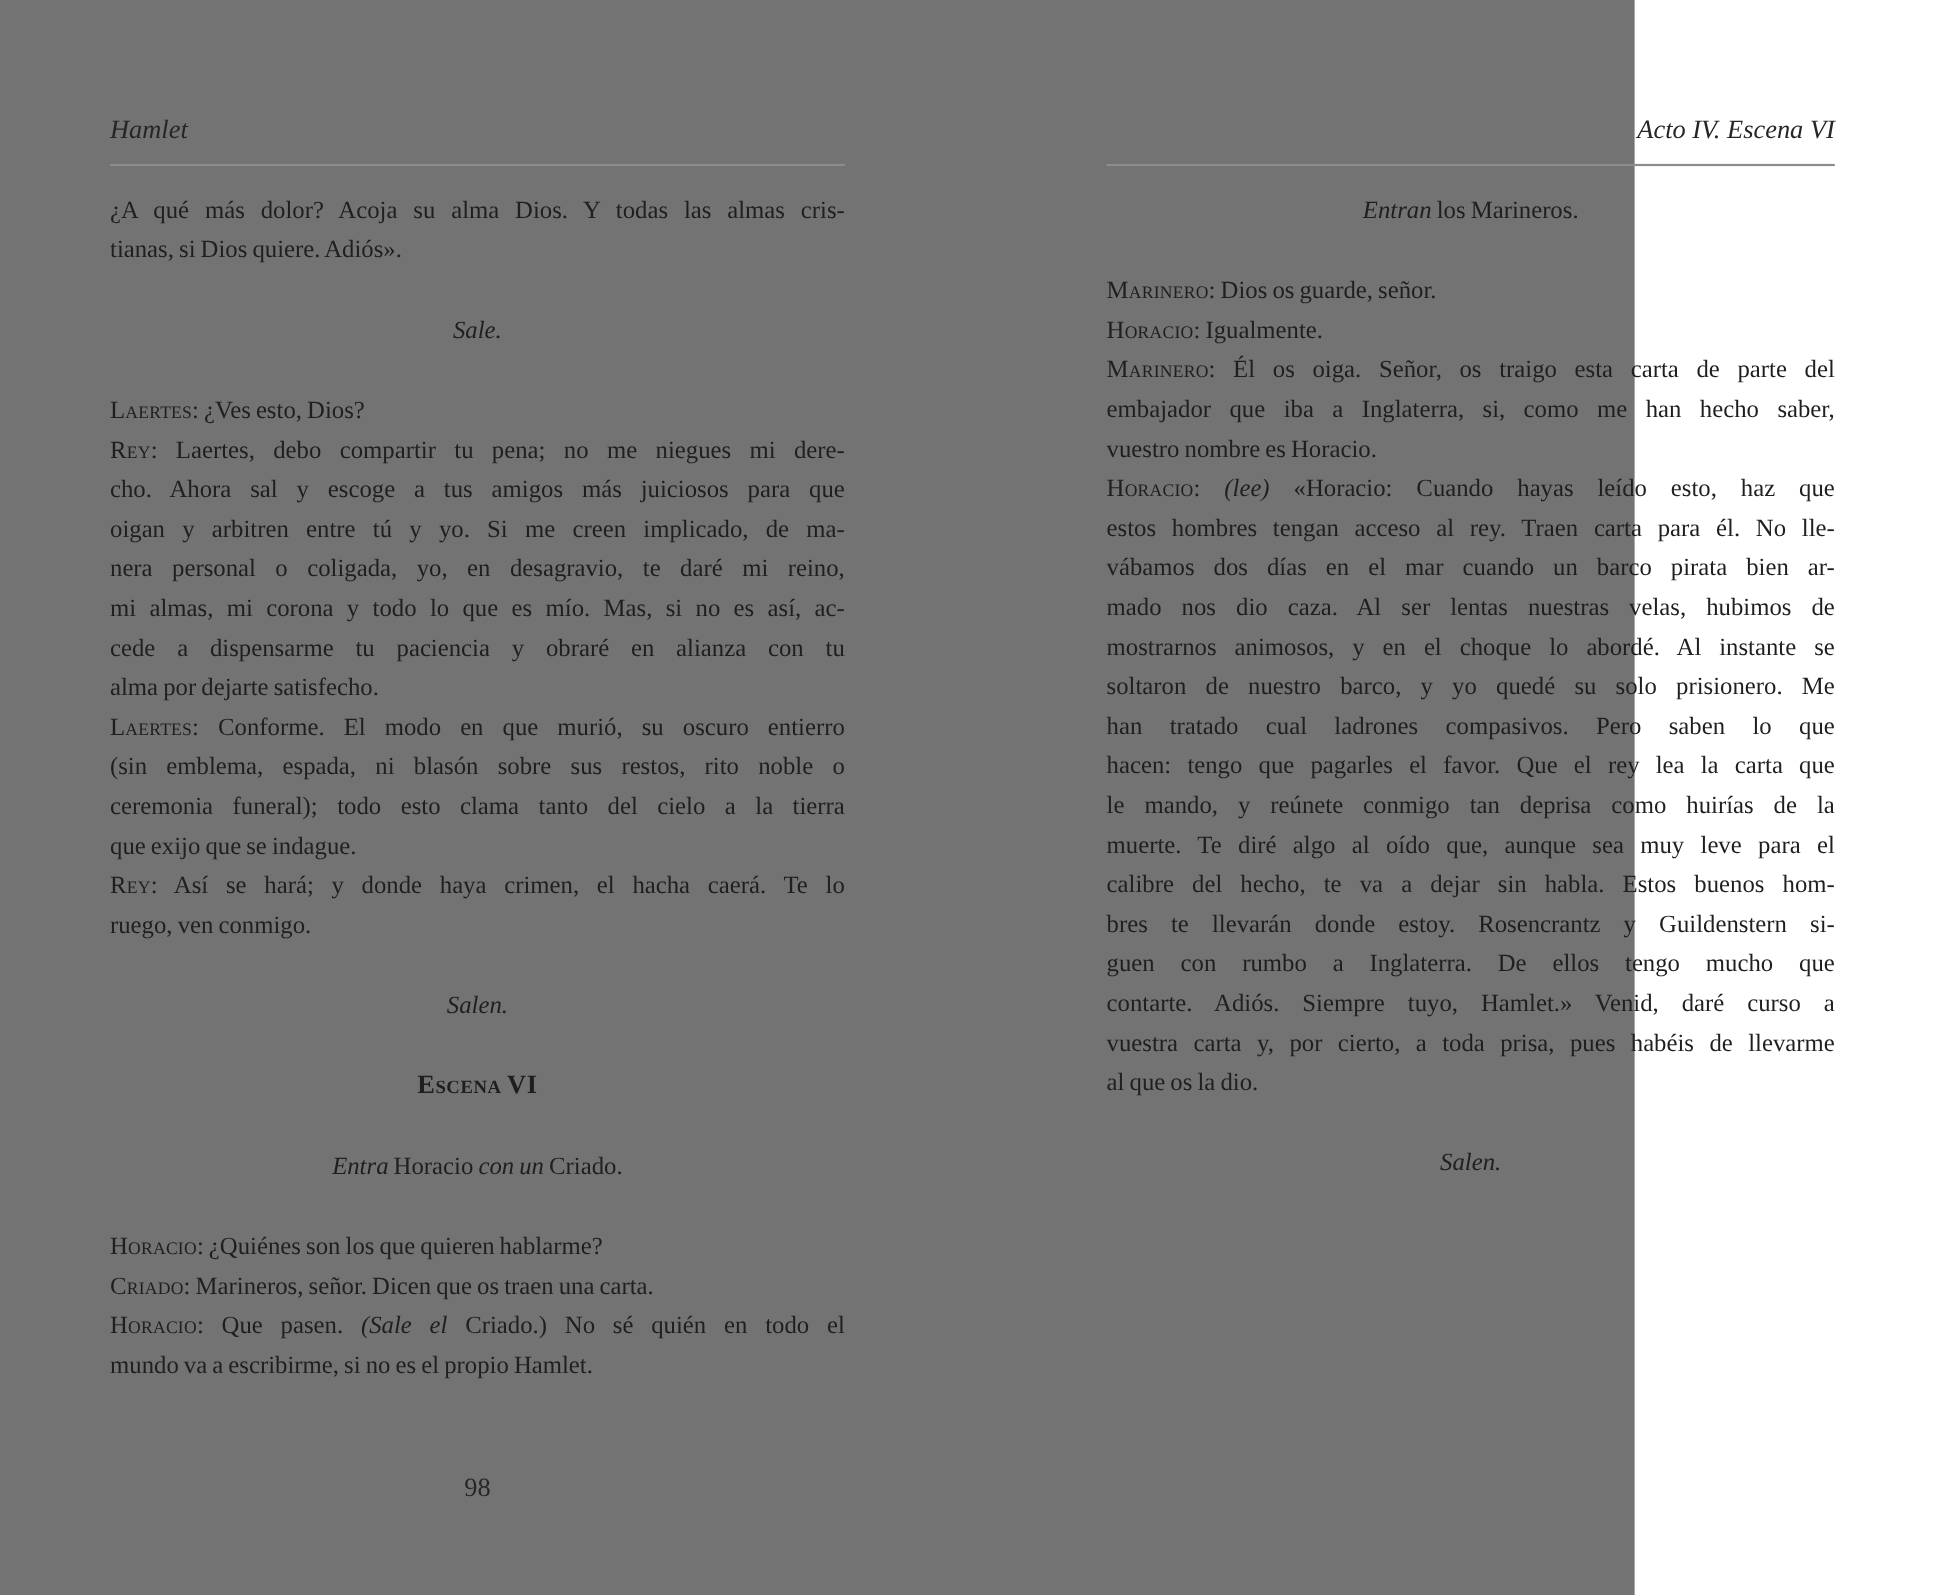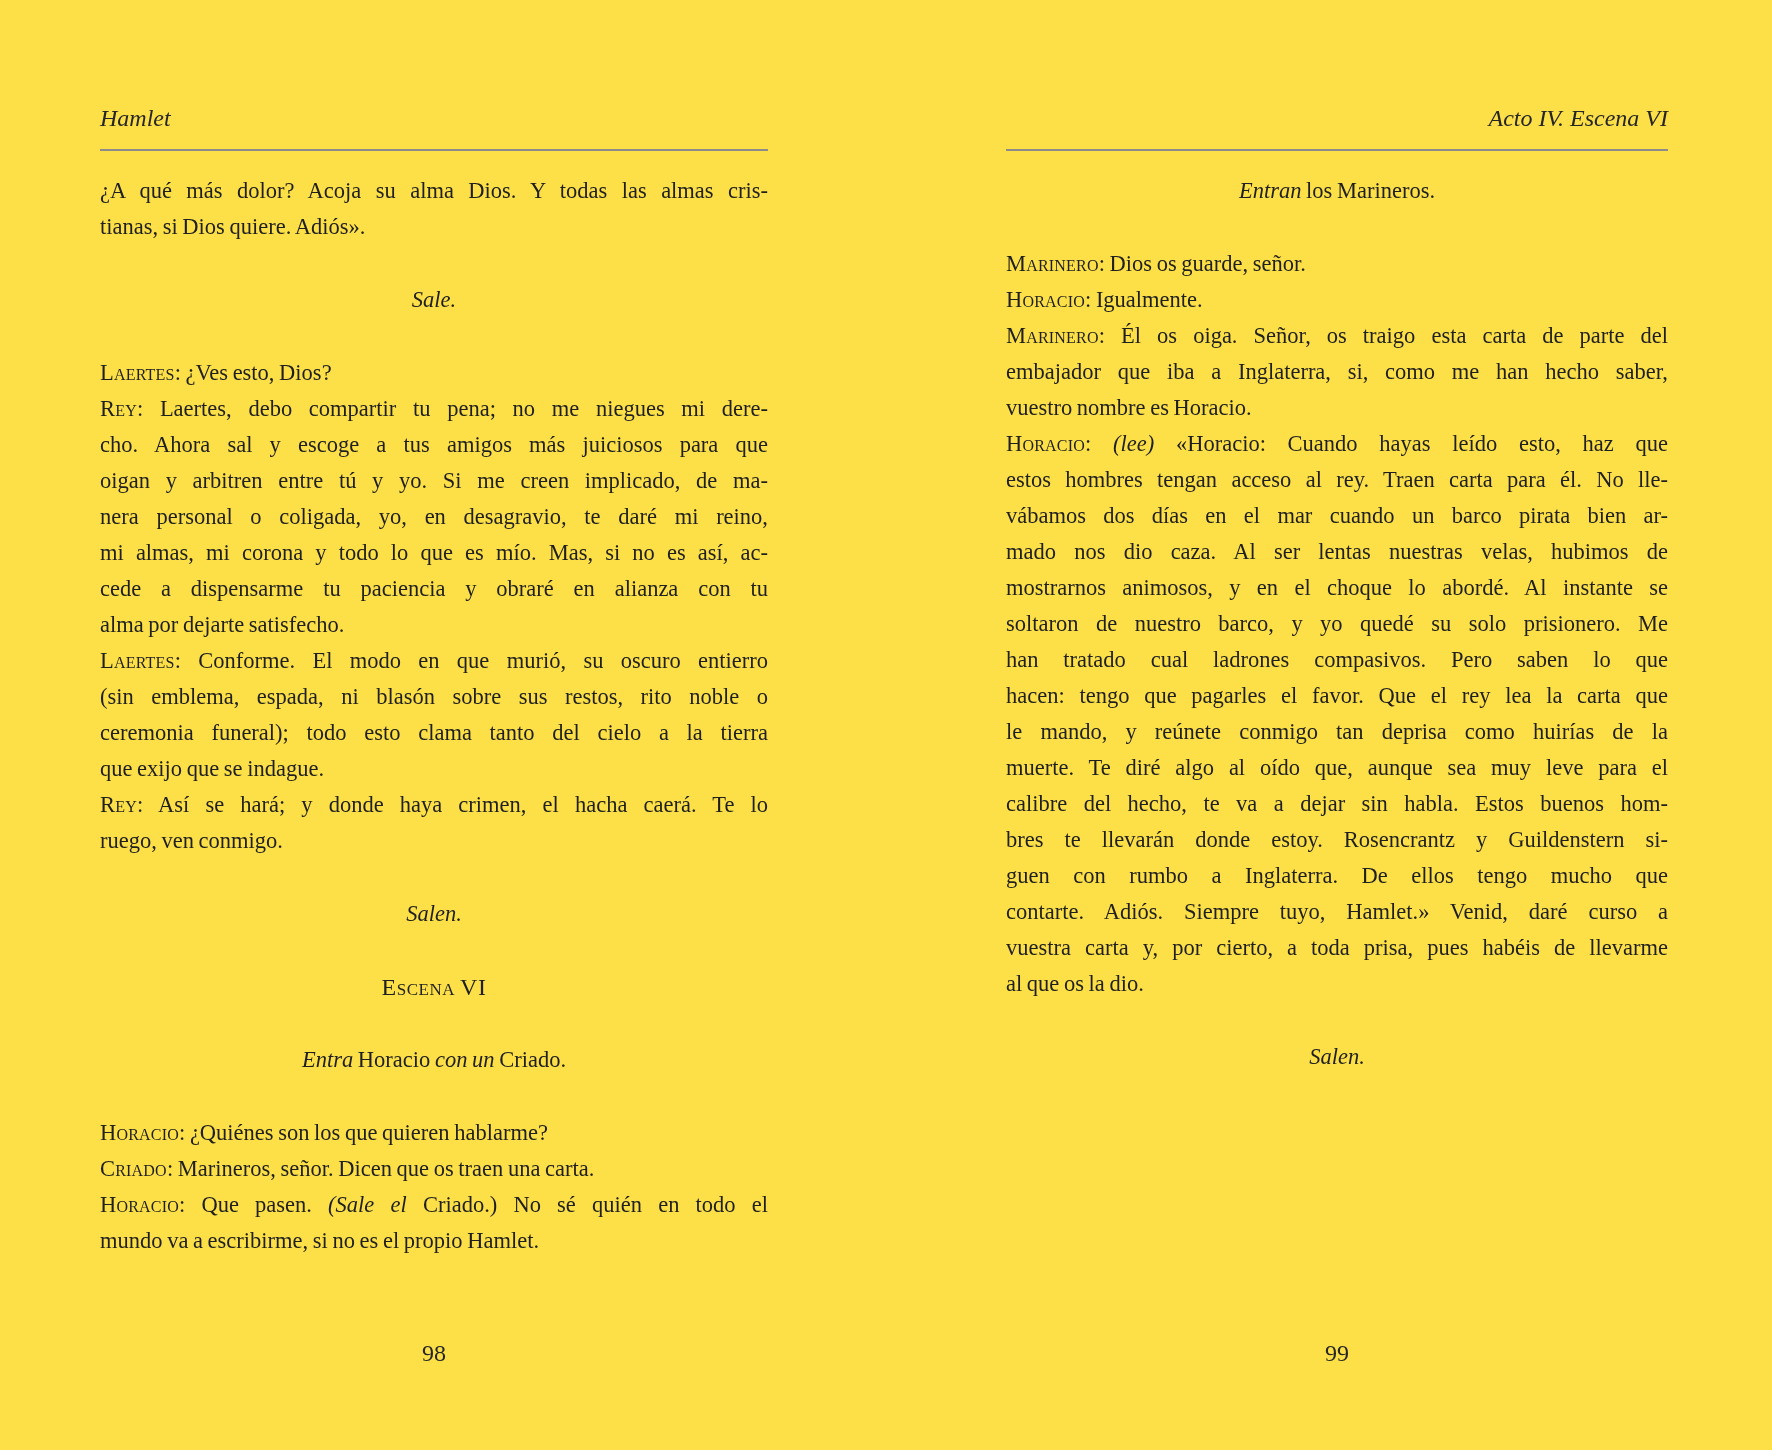--- a/index.html
+++ b/index.html
@@ -3,21 +3,21 @@
 <meta charset="utf-8">
 <style>
   html, body { margin: 0; padding: 0; }
   body {
     width: 1772px; height: 1450px;
     background: #ffffff;
     font-family: "Liberation Serif", "DejaVu Serif", serif;
     color: #1f1f1f;
     overflow: hidden;
   }
-  .book { position: relative; width: 1772px; height: 1450px; background: #fde047; }
+  .book { position: relative; width: 1486px; height: 1450px; background: #737373; }
   .page { position: absolute; top: 104px; }
   .page.left  { left: 100px; width: 668px; }
   .page.right { left: 1006px; width: 662px; }
   .running-header {
     font-style: italic;
     font-size: 24px;
     line-height: 28px;
     color: #262626;
     padding-bottom: 17px;
     border-bottom: 2px solid #8c8c8c;
@@ -34,21 +34,21 @@
   .line.just { text-align-last: justify; }
   .stage {
     text-align: center;
     font-style: italic;
     margin: 37px 0;
   }
   .stage .rm { font-style: normal; }
   .page-body > .stage:first-child { margin-top: 0; text-align: center; }
   .scene-heading {
     text-align: center;
-    font-weight: normal;
+    font-weight: bold;
     font-variant: small-caps;
     letter-spacing: 0.5px;
     font-size: 24px;
     margin: 37px 0;
   }
   .sc { font-variant: small-caps; letter-spacing: 0.2px; }
   .it { font-style: italic; }
   .page-number {
     position: absolute;
     top: 1236px;
@@ -138,16 +138,15 @@
           <div class="line just"><span>muerte. Te diré algo al oído que, aunque sea muy leve para el</span></div>
           <div class="line just"><span>calibre del hecho, te va a dejar sin habla. Estos buenos hom-</span></div>
           <div class="line just"><span>bres te llevarán donde estoy. Rosencrantz y Guildenstern si-</span></div>
           <div class="line just"><span>guen con rumbo a Inglaterra. De ellos tengo mucho que</span></div>
           <div class="line just"><span>contarte. Adiós. Siempre tuyo, Hamlet.» Venid, daré curso a</span></div>
           <div class="line just"><span>vuestra carta y, por cierto, a toda prisa, pues habéis de llevarme</span></div>
           <div class="line"><span>al que os la dio.</span></div>
         </div>
         <div class="stage"><span class="it">Salen.</span></div>
       </div>
-    <div class="page-number">99</div>
   </section>
 
 </div>
 
 </body></html>

